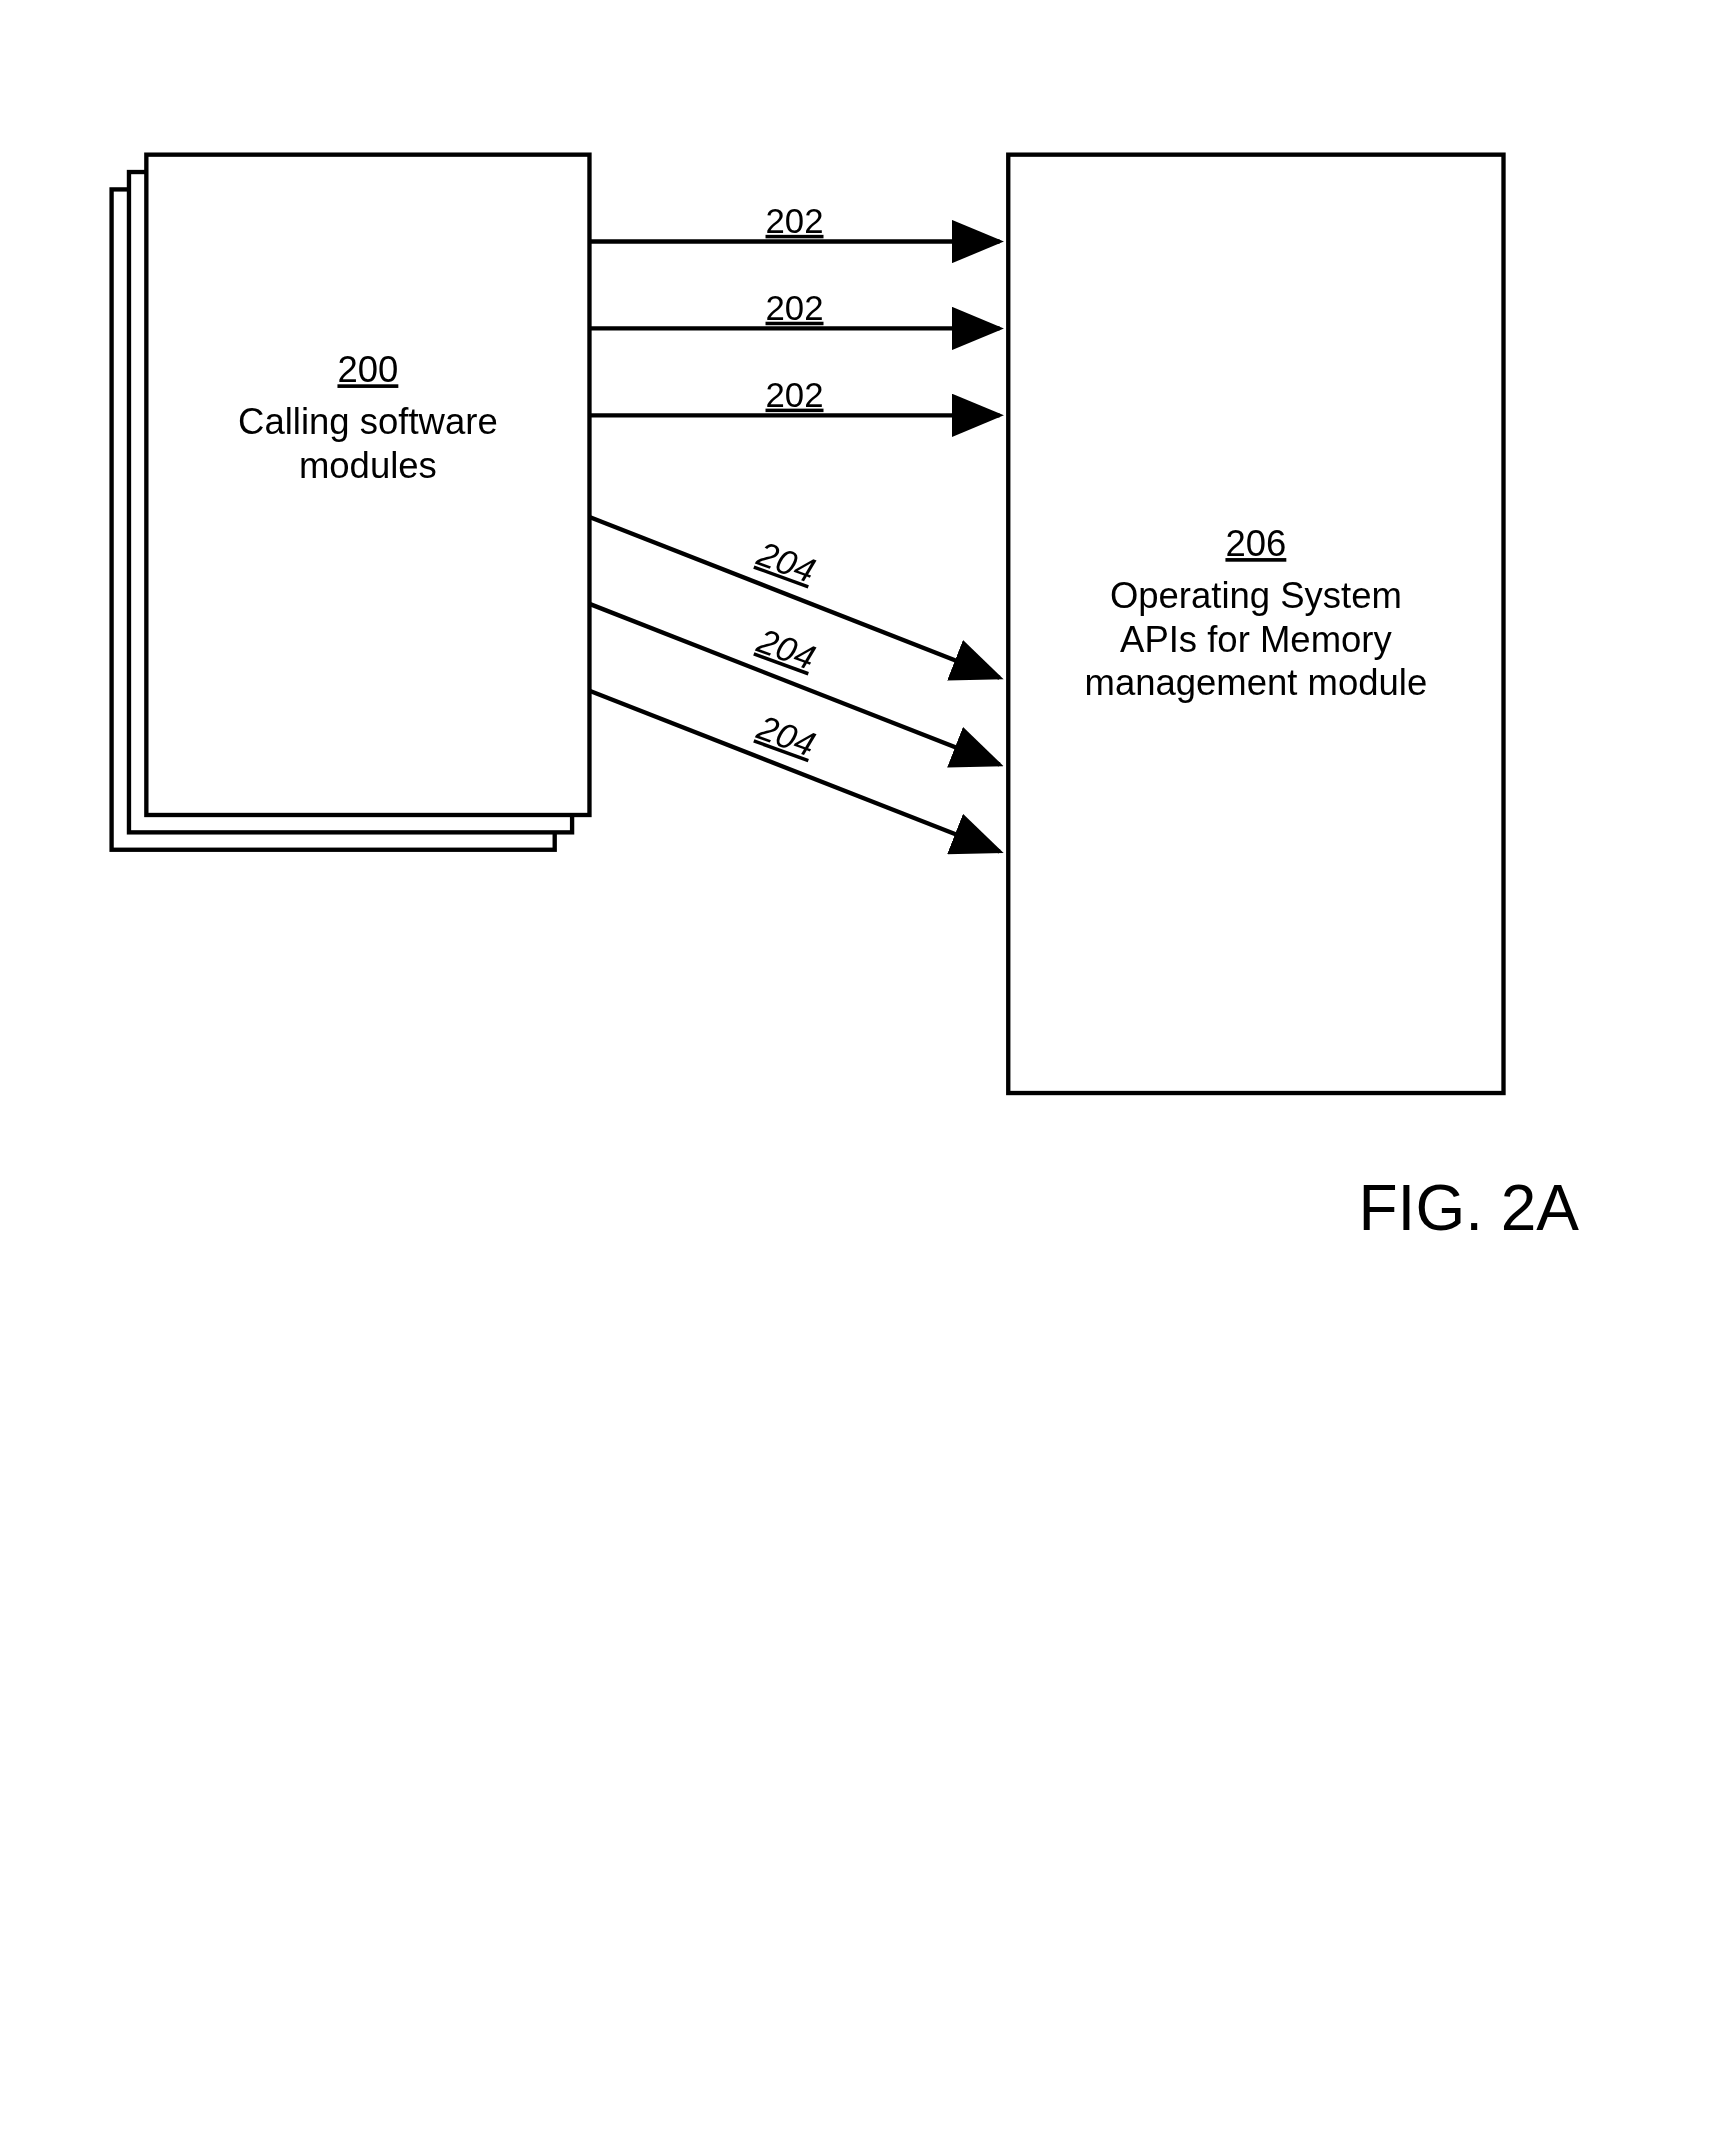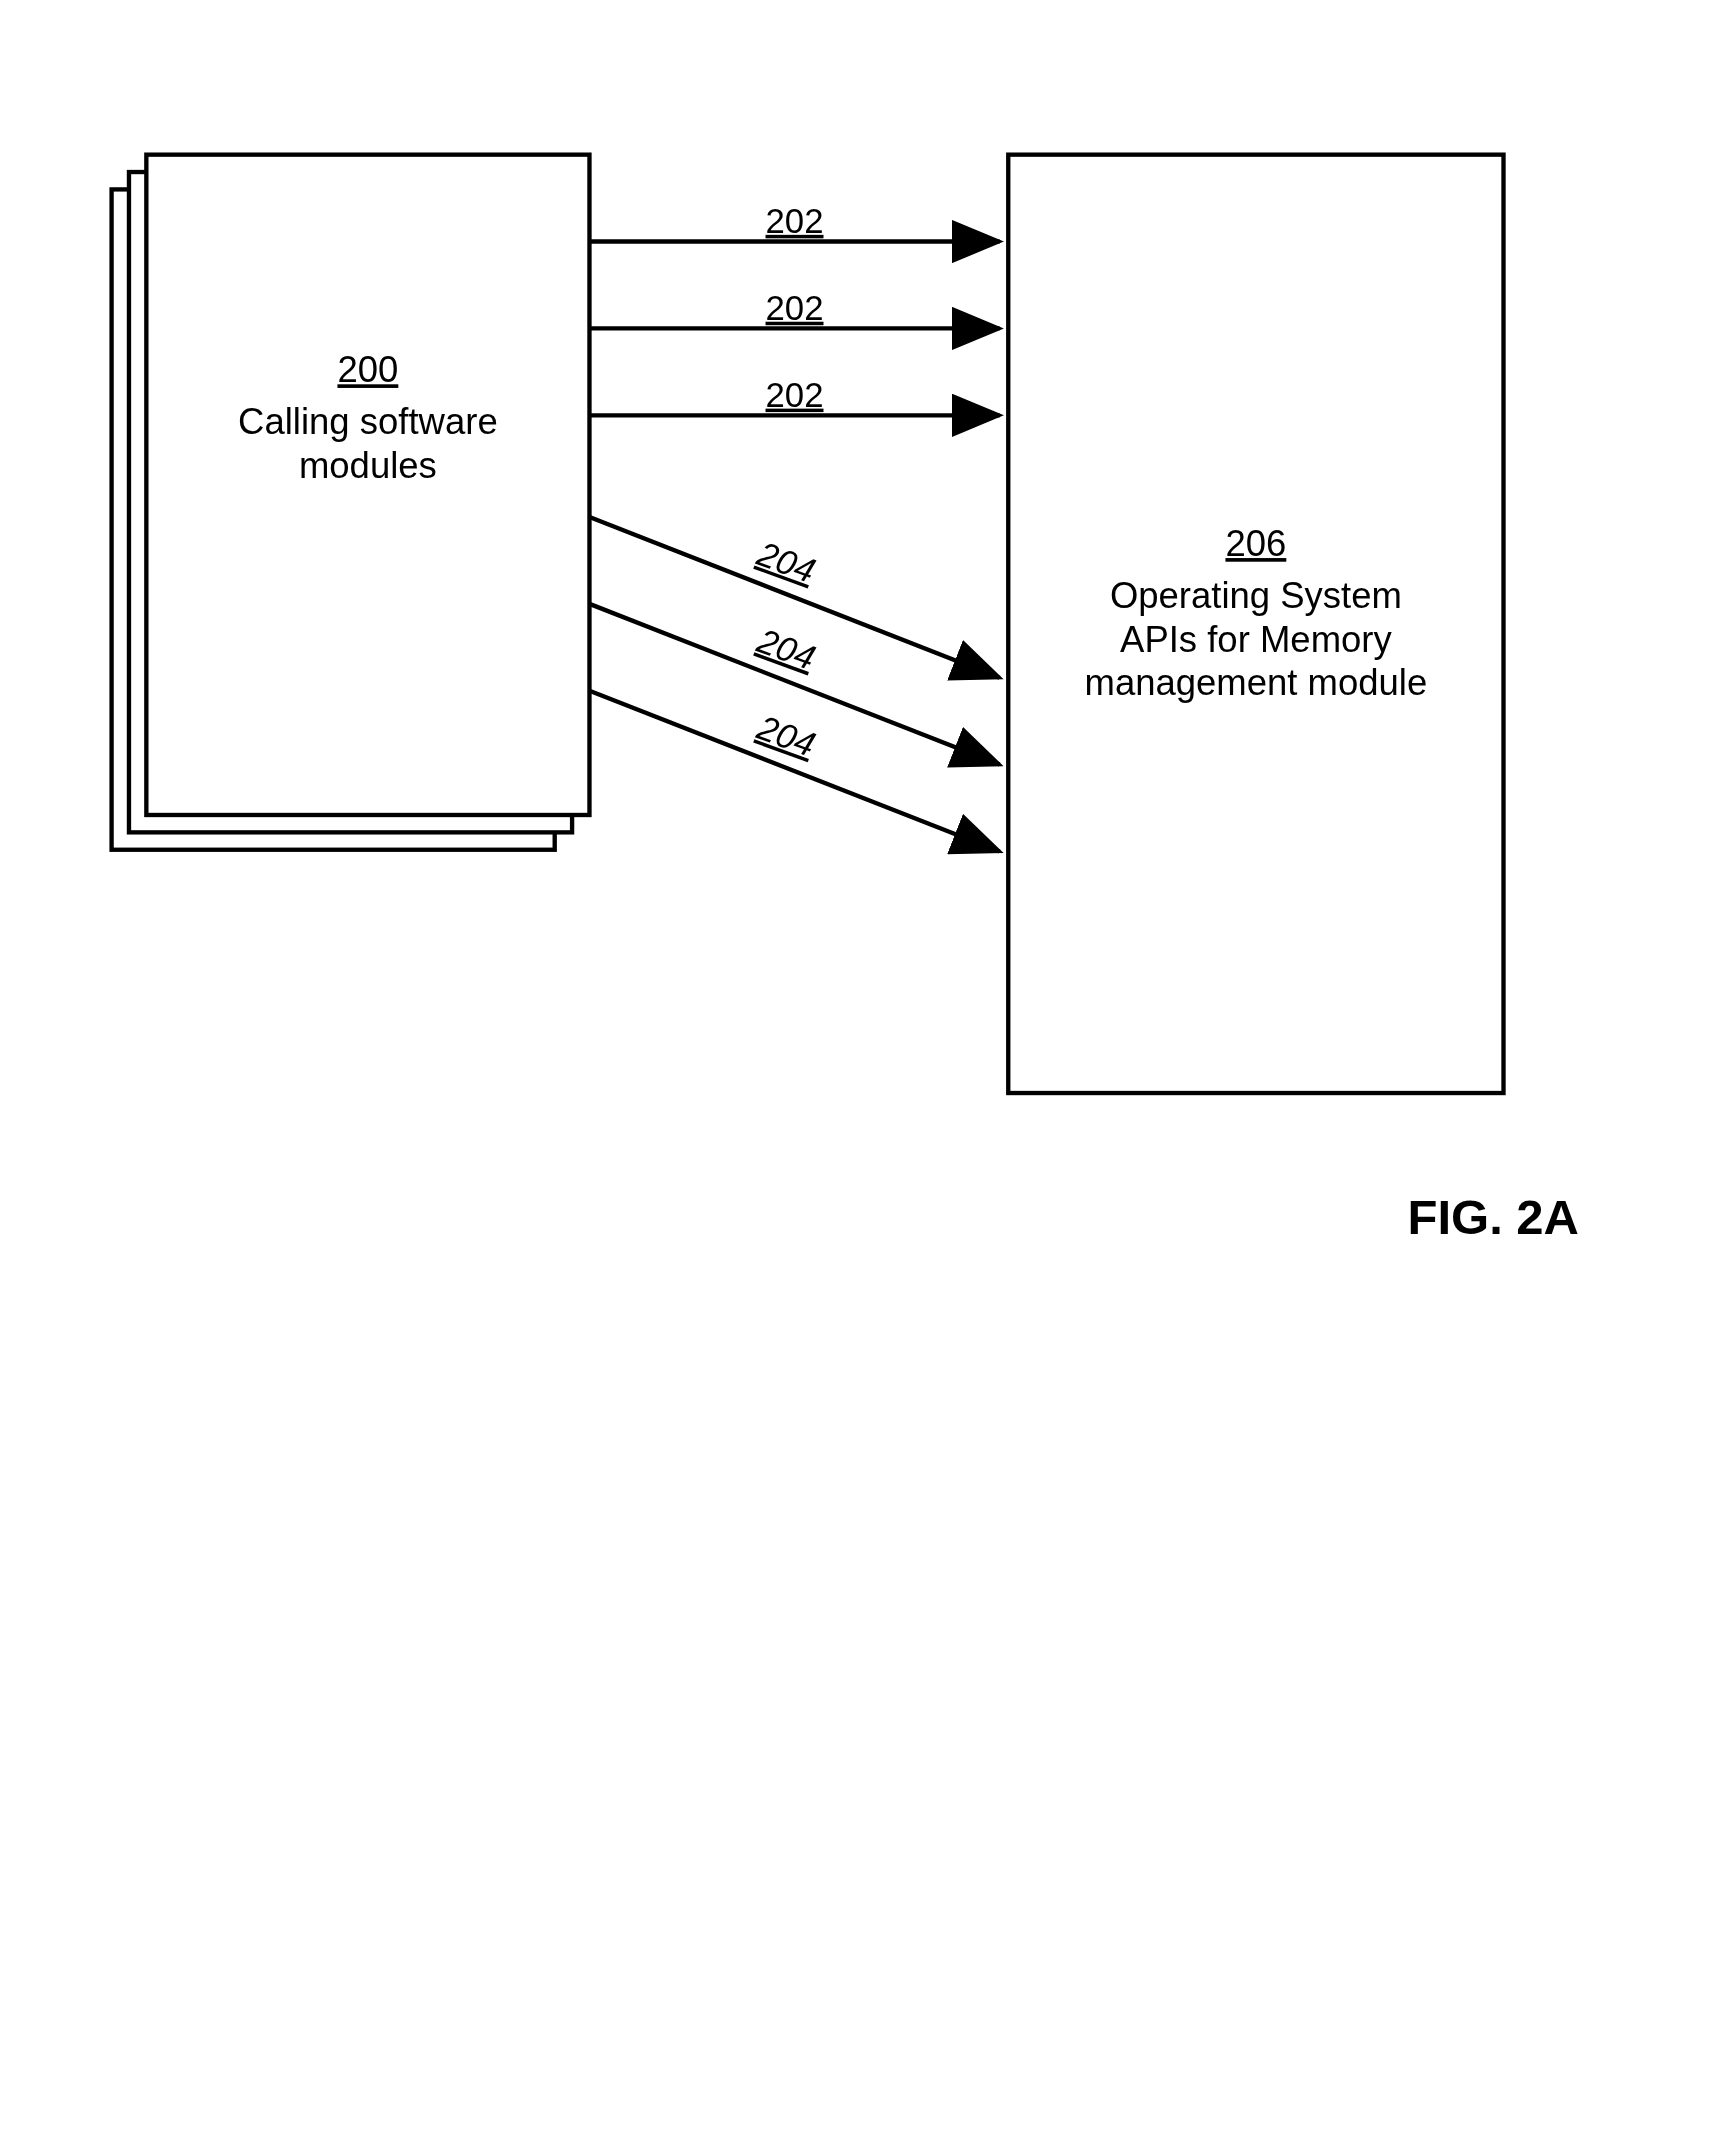--- a/index.html
+++ b/index.html
@@ -11,22 +11,22 @@
     .canvas {
       position: relative;
       width: 1735px;
       height: 2140px;
       background: white;
     }
     .figure-label {
       position: absolute;
       right: 156px;
       bottom: 895px;
-      font-weight: bold;
-      font-size: 49px;
+      font-weight: normal;
+      font-size: 64px;
     }
     svg {
       position: absolute;
       top: 0;
       left: 0;
     }
     .box-text {
       font-size: 42px;
       text-anchor: middle;
     }

